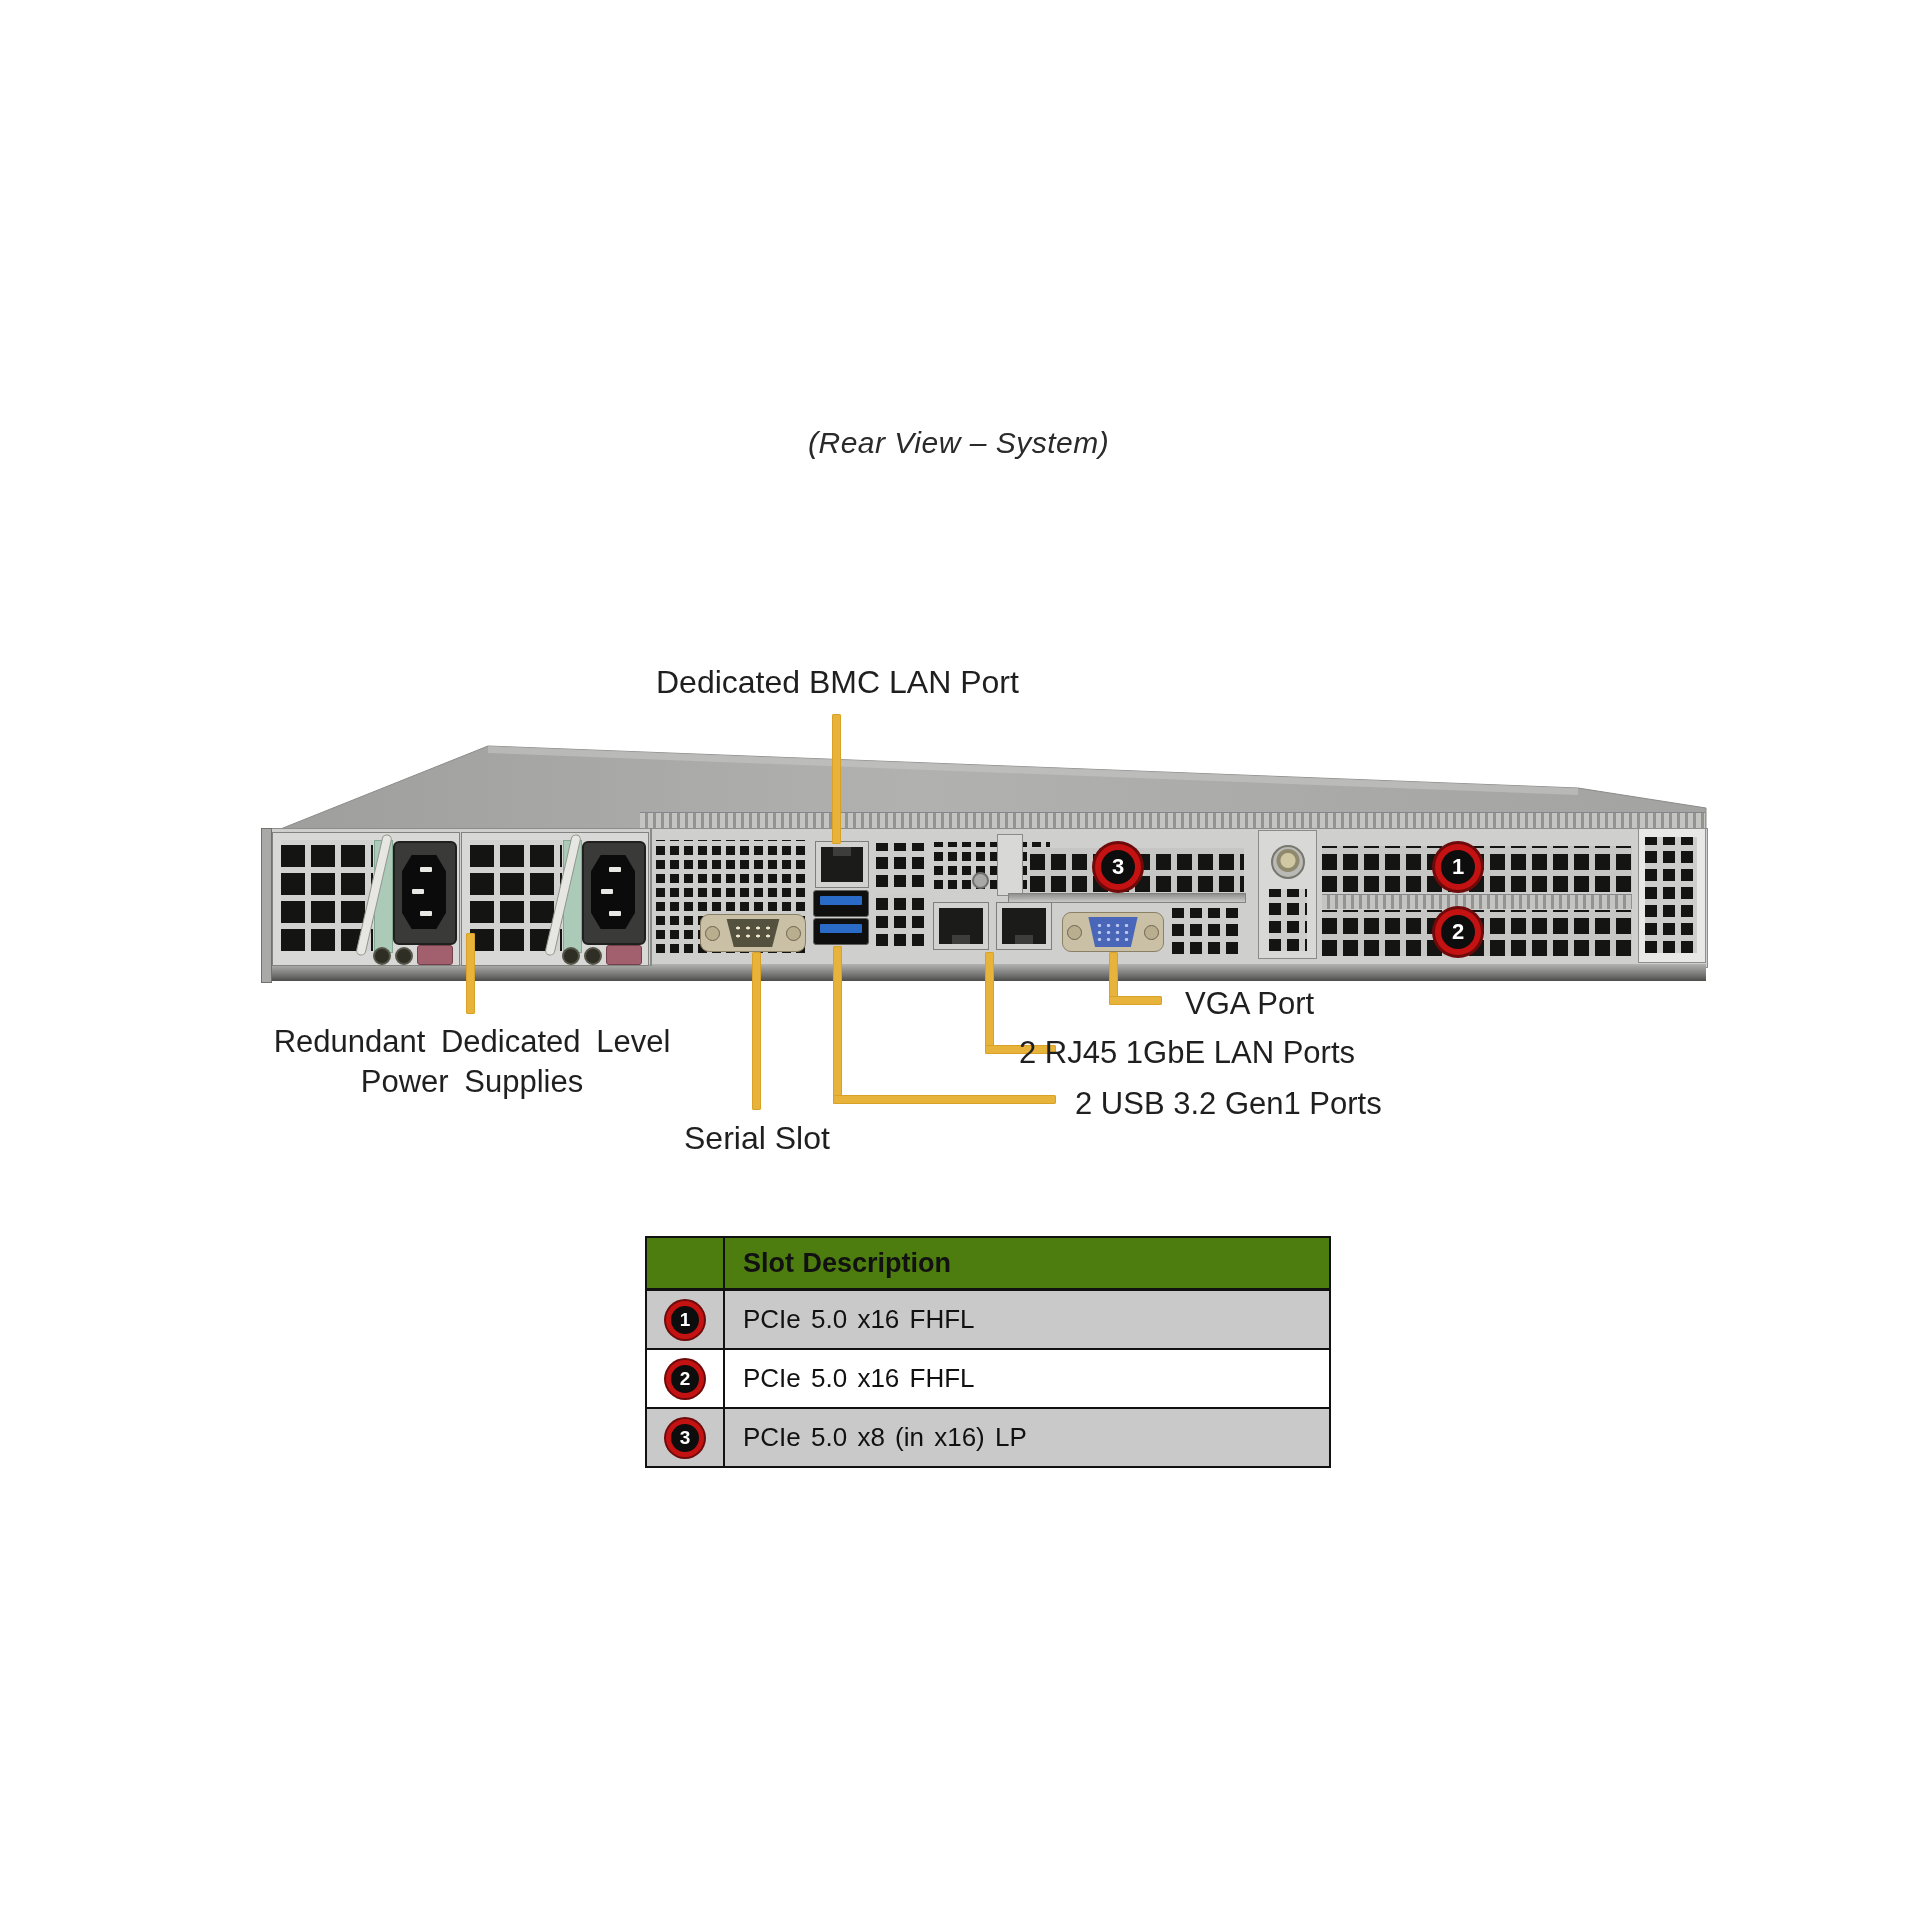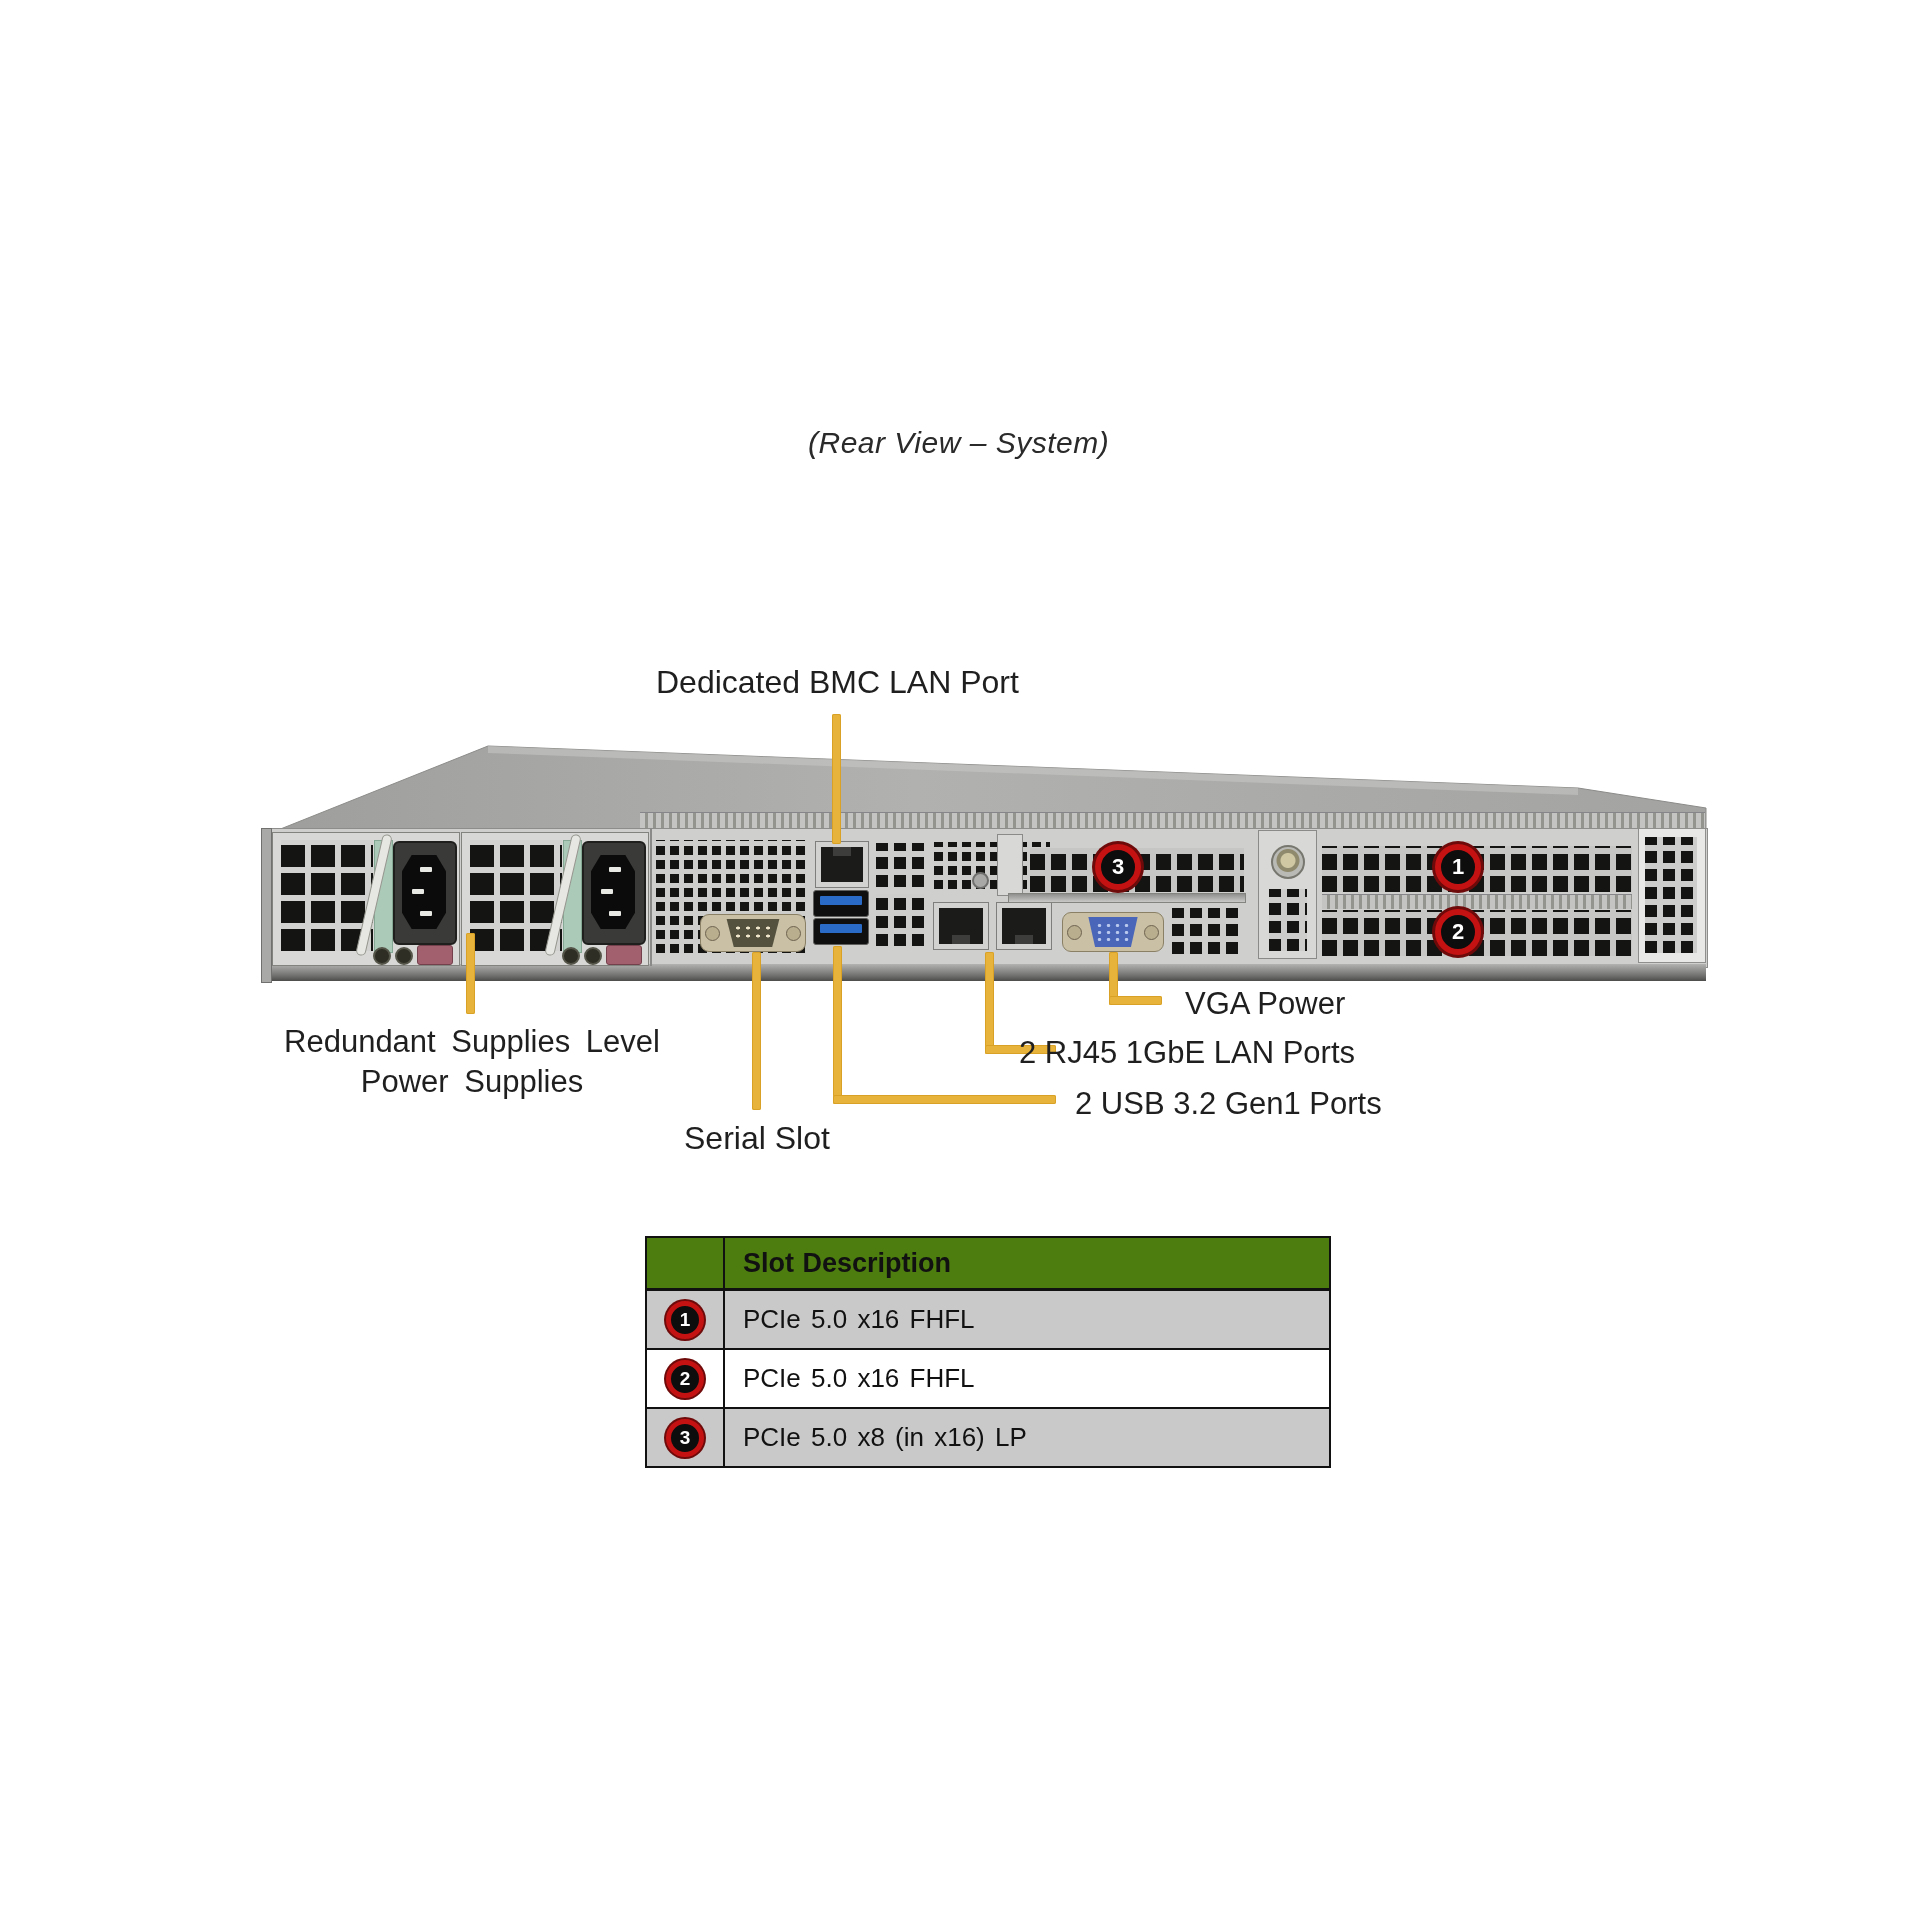--- a/index.html
+++ b/index.html
@@ -218,24 +218,24 @@
     <div class="abs cl v" style="left:466px;top:905px;height:81px;"></div>
     <div class="abs cl v" style="left:752px;top:924px;height:158px;"></div>
     <div class="abs cl v" style="left:833px;top:918px;height:158px;"></div>
     <div class="abs cl h" style="left:833px;top:1067px;width:223px;"></div>
     <div class="abs cl v" style="left:985px;top:924px;height:102px;"></div>
     <div class="abs cl h" style="left:985px;top:1017px;width:71px;"></div>
     <div class="abs cl v" style="left:1109px;top:924px;height:53px;"></div>
     <div class="abs cl h" style="left:1109px;top:968px;width:53px;"></div>
 
     <div class="abs lbl big" style="left:656px;top:636px;">Dedicated BMC LAN Port</div>
-    <div class="abs lbl psu-lbl" style="left:472px;top:996px;transform:translateX(-50%);">Redundant Supplies Level</div>
+    <div class="abs lbl psu-lbl" style="left:472px;top:996px;transform:translateX(-50%);">Redundant Dedicated Level</div>
     <div class="abs lbl psu-lbl" style="left:472px;top:1036px;transform:translateX(-50%);">Power Supplies</div>
     <div class="abs lbl big" style="left:684px;top:1092px;">Serial Slot</div>
-    <div class="abs lbl" style="left:1185px;top:958px;">VGA Power</div>
+    <div class="abs lbl" style="left:1185px;top:958px;">VGA Port</div>
     <div class="abs lbl" style="left:1019px;top:1007px;">2 RJ45 1GbE LAN Ports</div>
     <div class="abs lbl" style="left:1075px;top:1058px;">2 USB 3.2 Gen1 Ports</div>
   </div>
 
   <div class="abs slot-table" style="left:645px;top:1208px;">
     <div class="t-row head">
       <div class="c1"></div>
       <div class="c2">Slot Description</div>
     </div>
     <div class="t-row r gray" style="border-top:none;">

